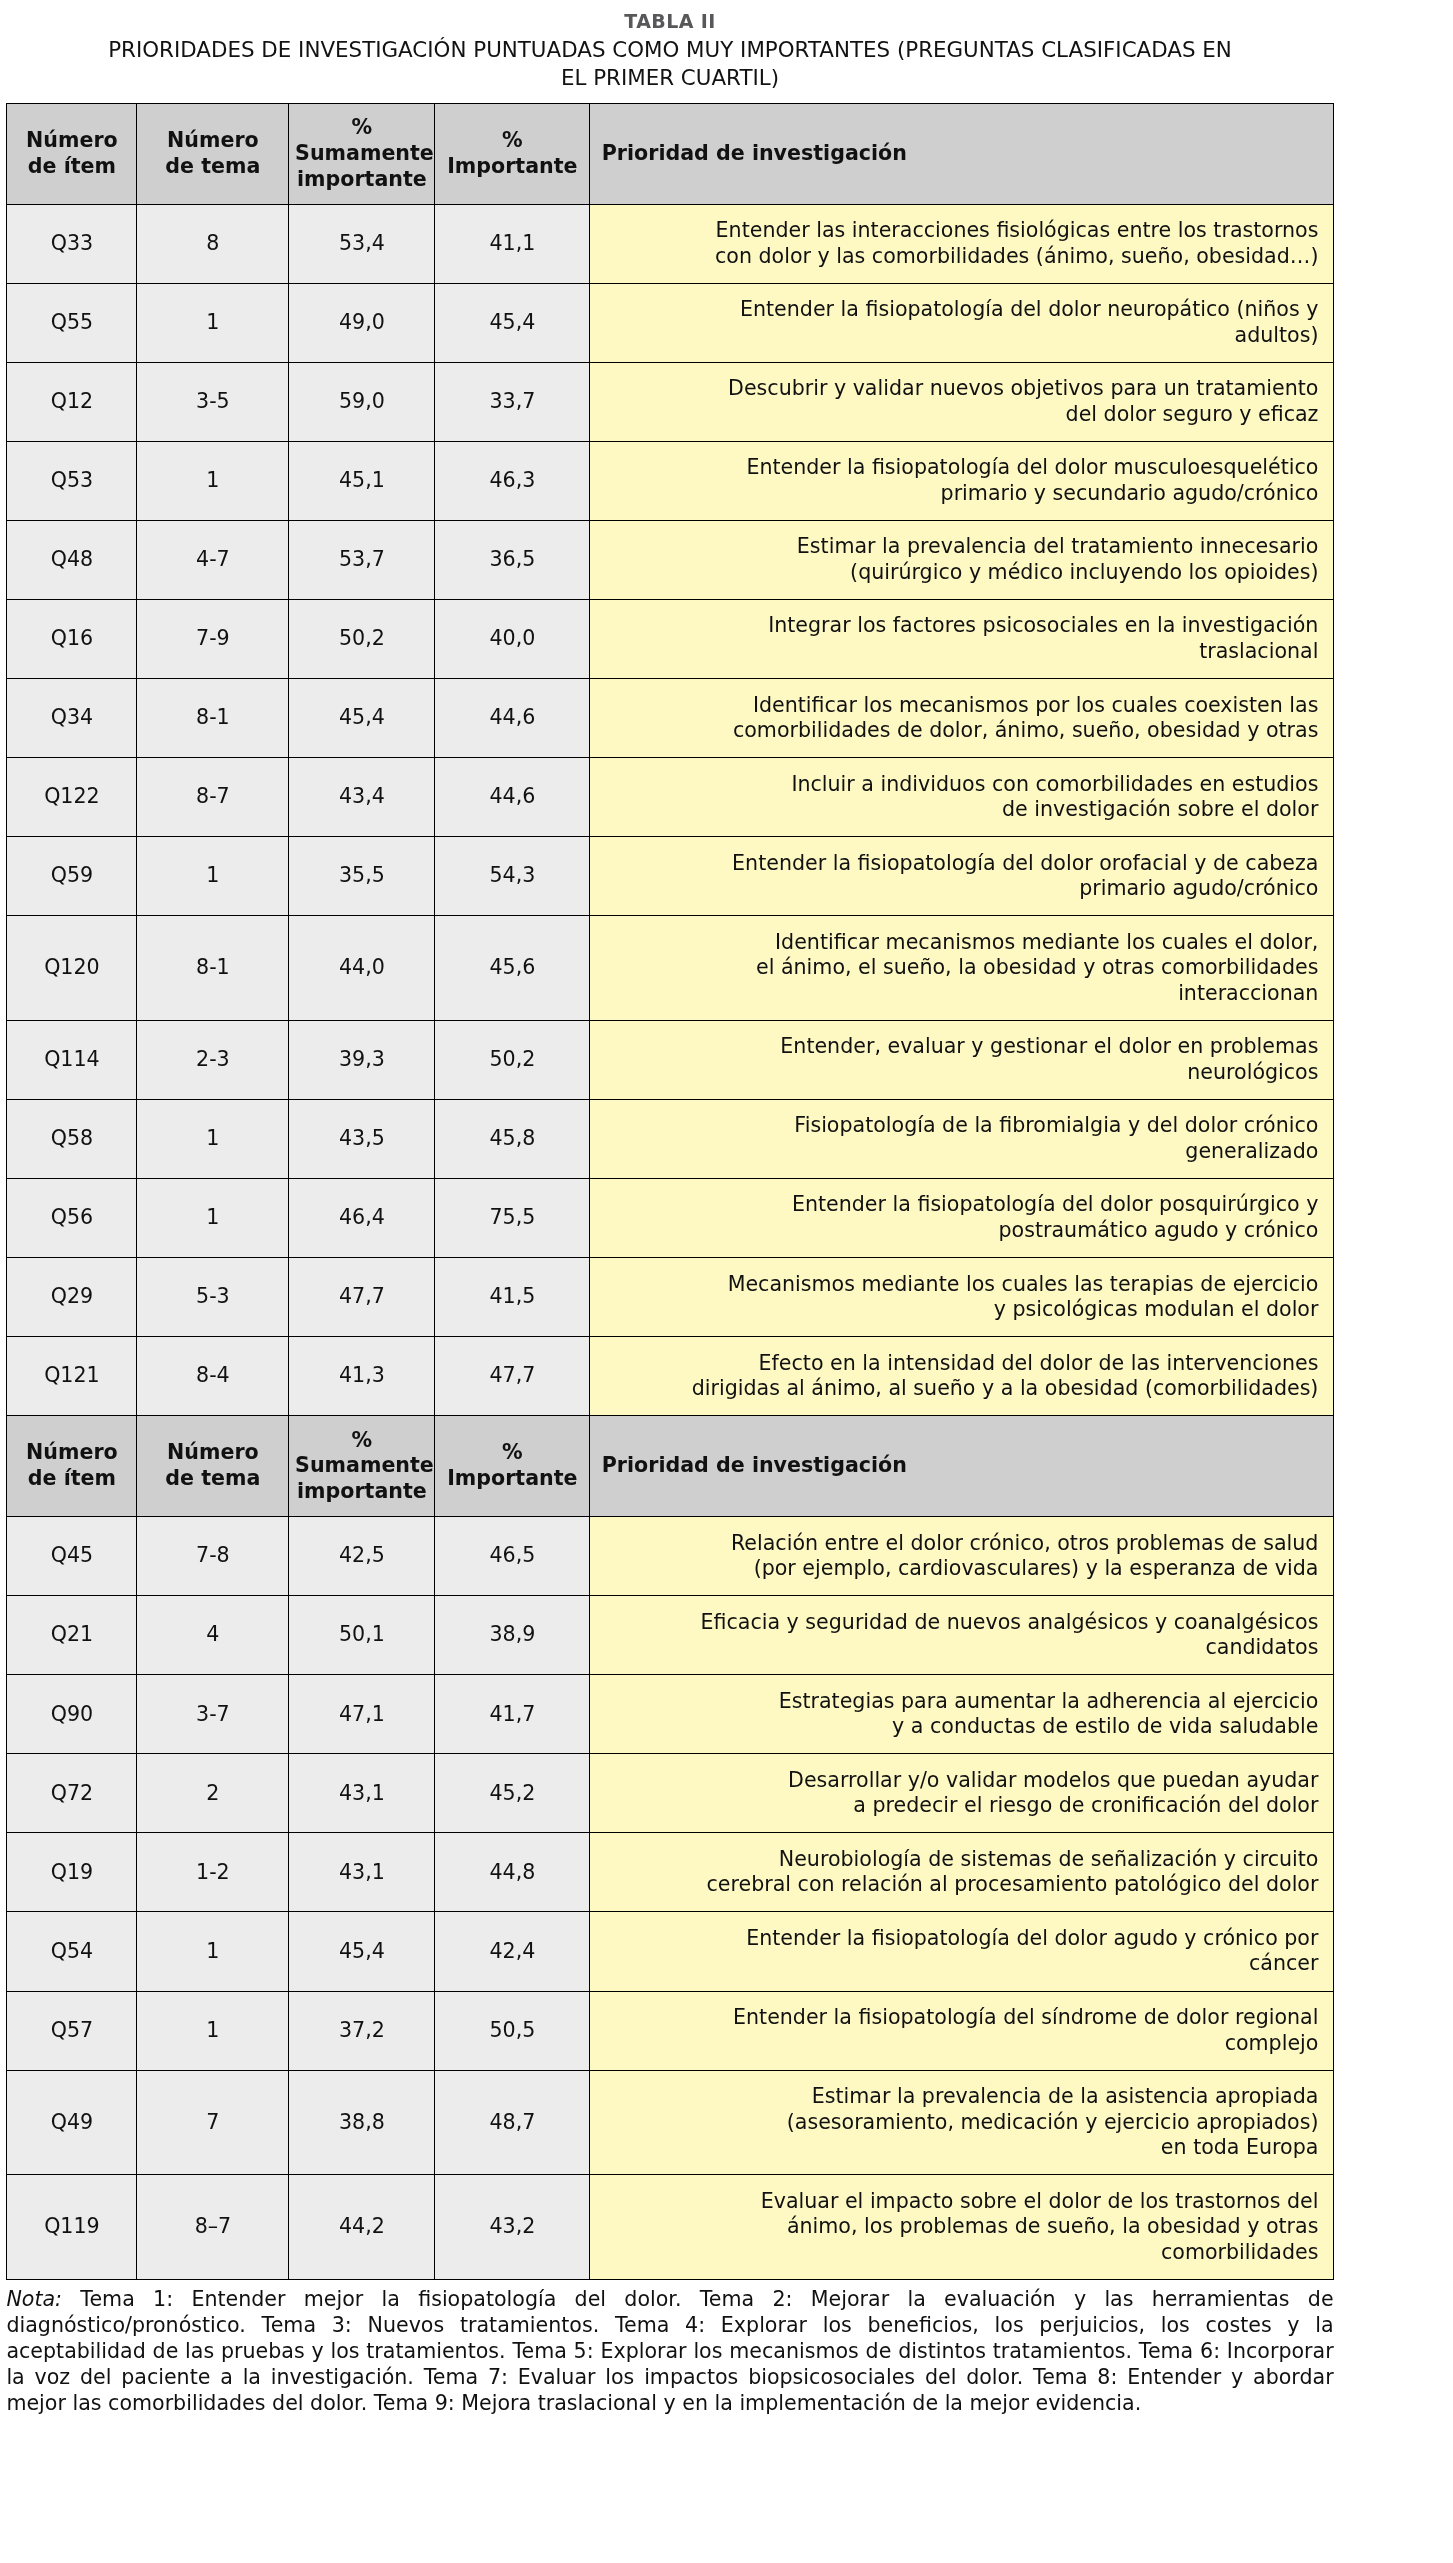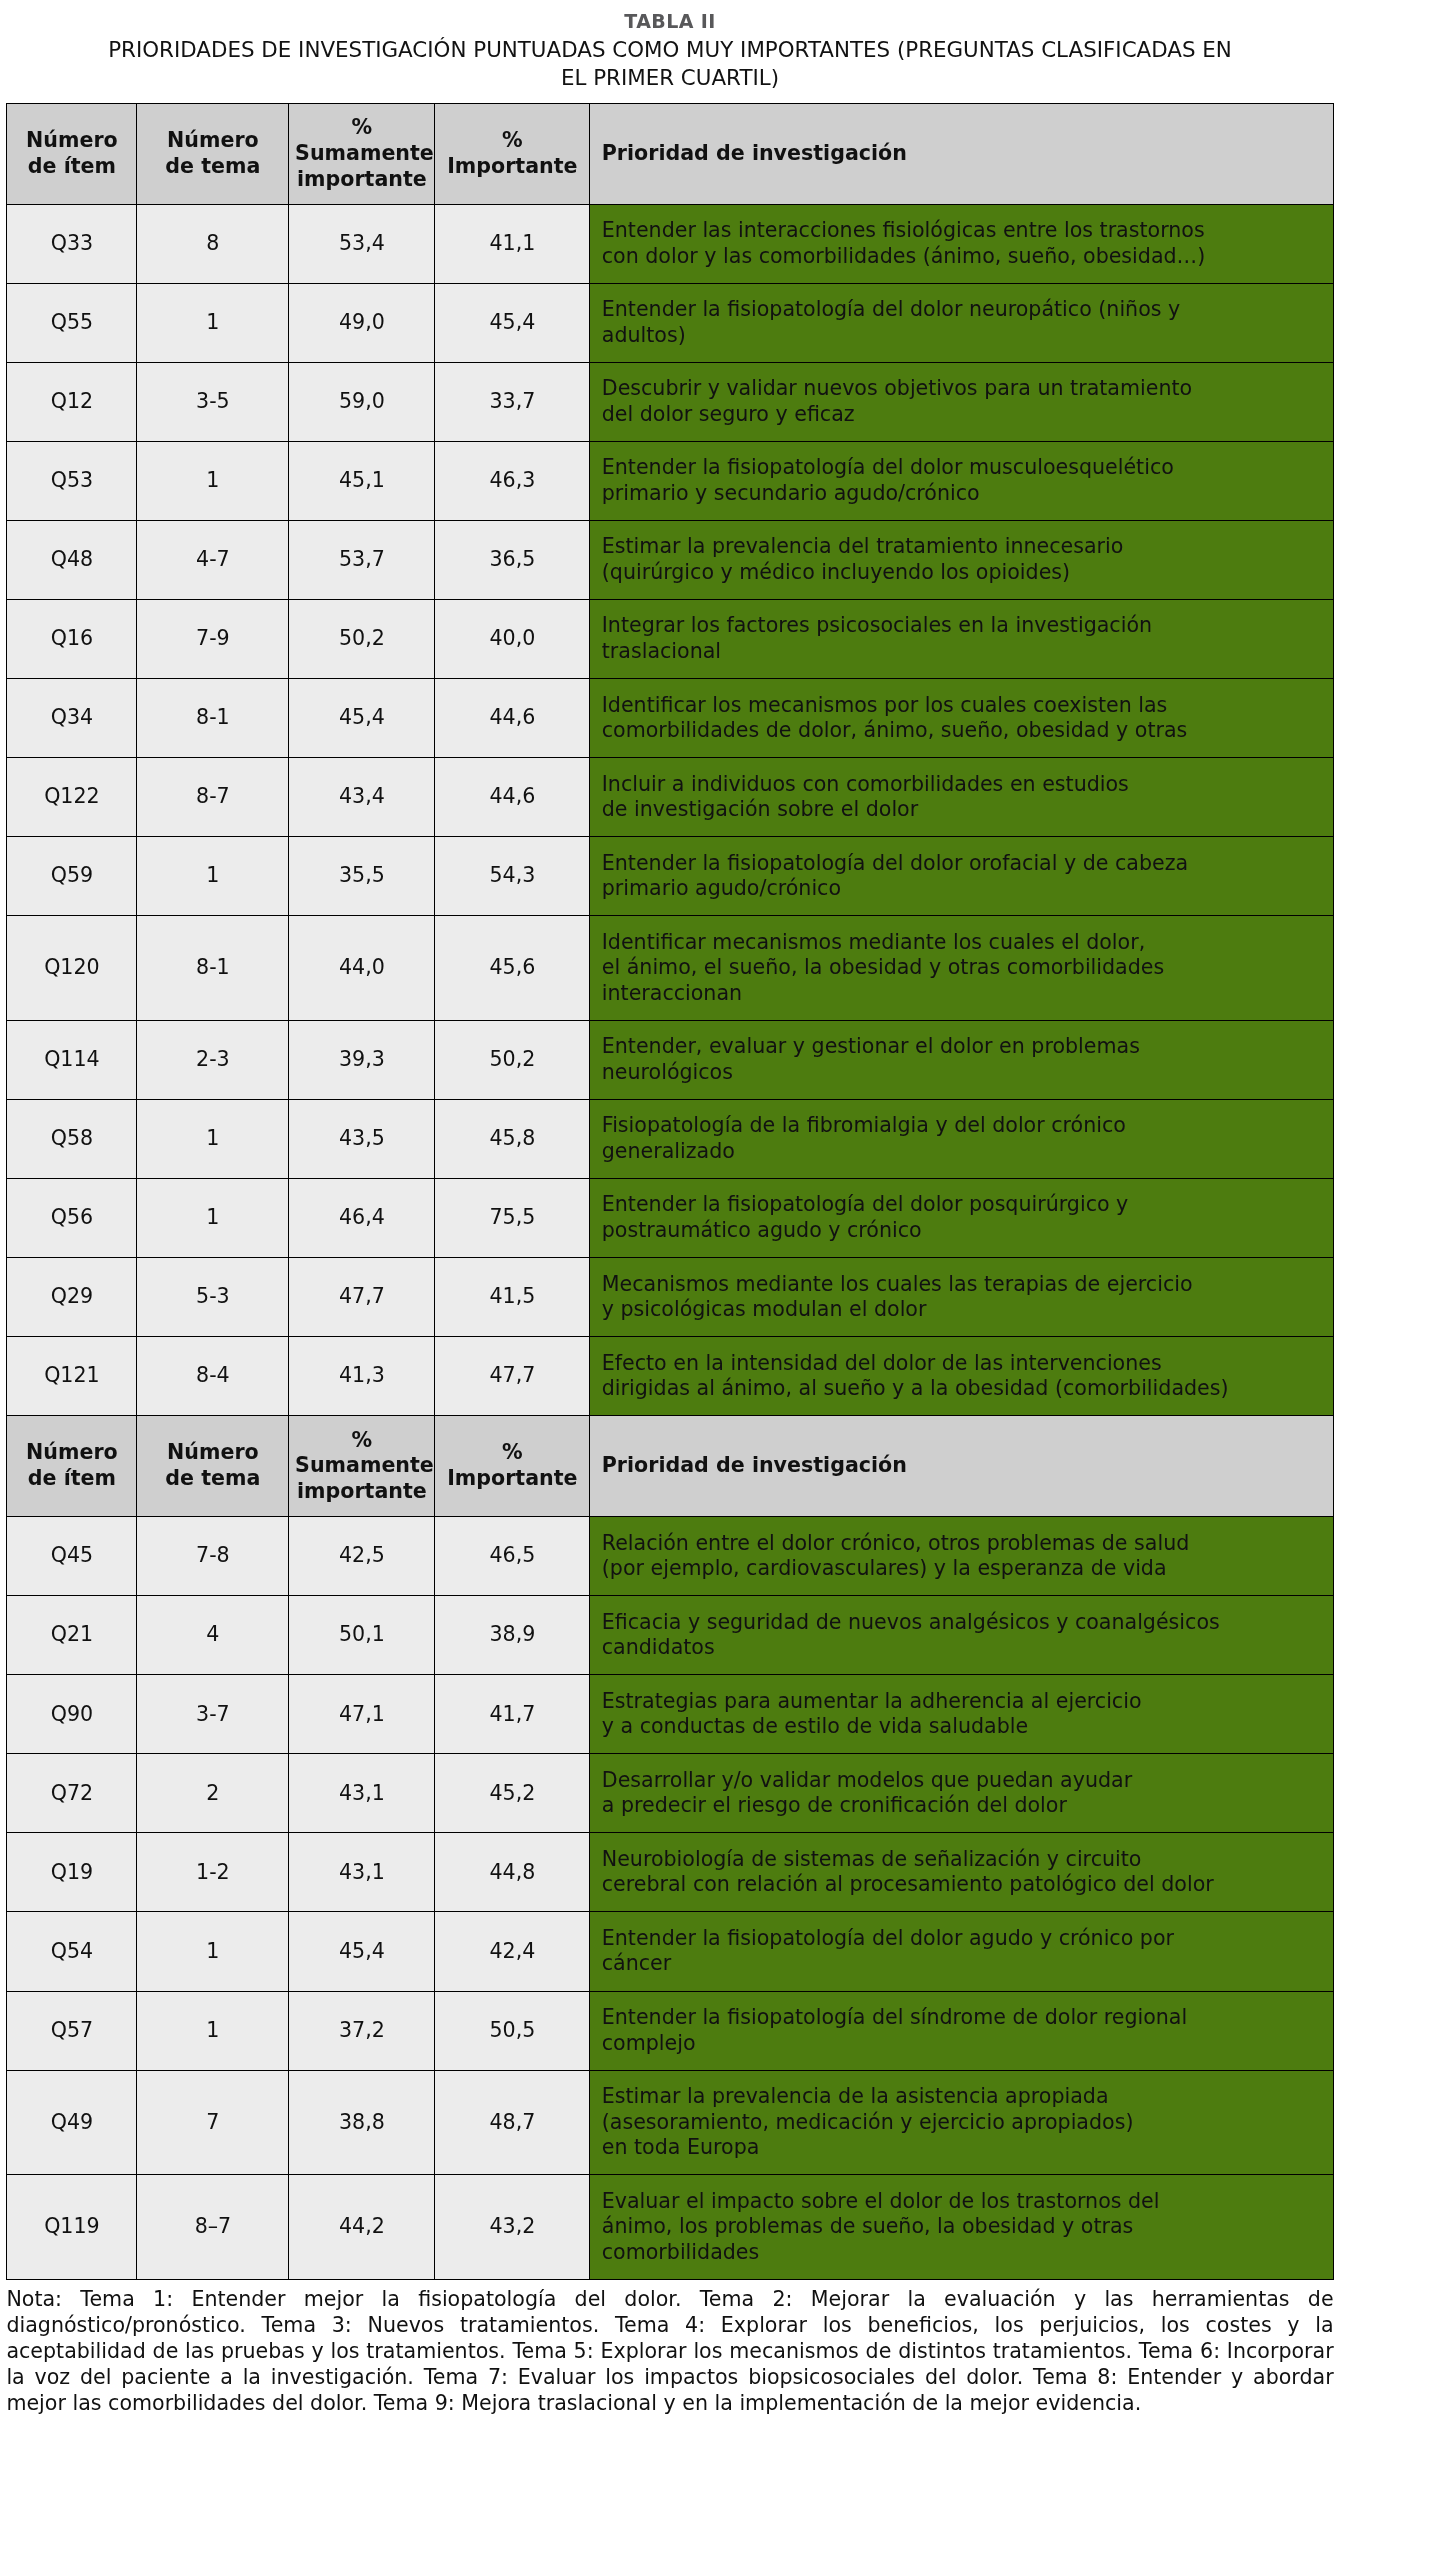--- a/index.html
+++ b/index.html
@@ -58,34 +58,34 @@
     line-height: 1.24;
     vertical-align: middle;
     color: #111111;
   }
   table.prio td.col0, table.prio td.col1, table.prio td.col2, table.prio td.col3 {
     background: #ececec;
     text-align: center;
     padding: 15.7px 5.7px;
   }
   table.prio td.col4 {
-    background: #4d7c0f;
-    text-align: left;
+    background: #fef9c3;
+    text-align: right;
     padding: 13.5px 14.2px 13.5px 11.4px;
     white-space: pre-line;
   }
 
   .note {
     font-size: 20.6px;
     line-height: 1.26;
     text-align: justify;
     margin: 7.1px 0 0 0;
     color: #111111;
   }
-  .note-label { }
+  .note-label { font-style: italic; }
 </style>
 </head>
 <body>
 
 <div class="page">
 
   <div class="title">TABLA II</div>
   <div class="subtitle">PRIORIDADES DE INVESTIGACIÓN PUNTUADAS COMO MUY IMPORTANTES (PREGUNTAS CLASIFICADAS EN
 EL PRIMER CUARTIL)</div>
 

